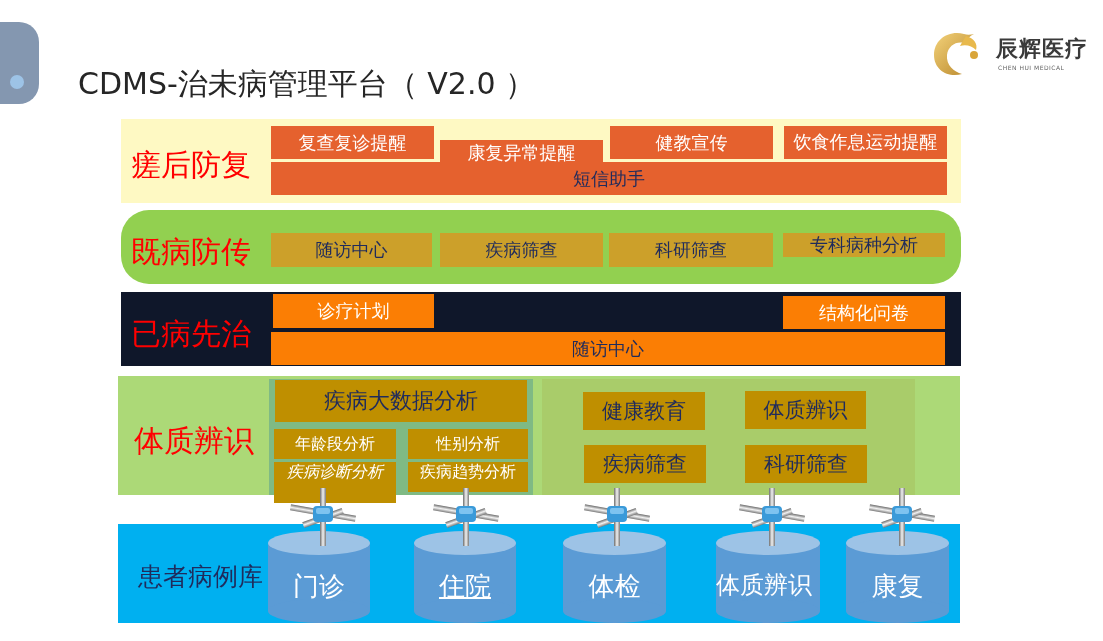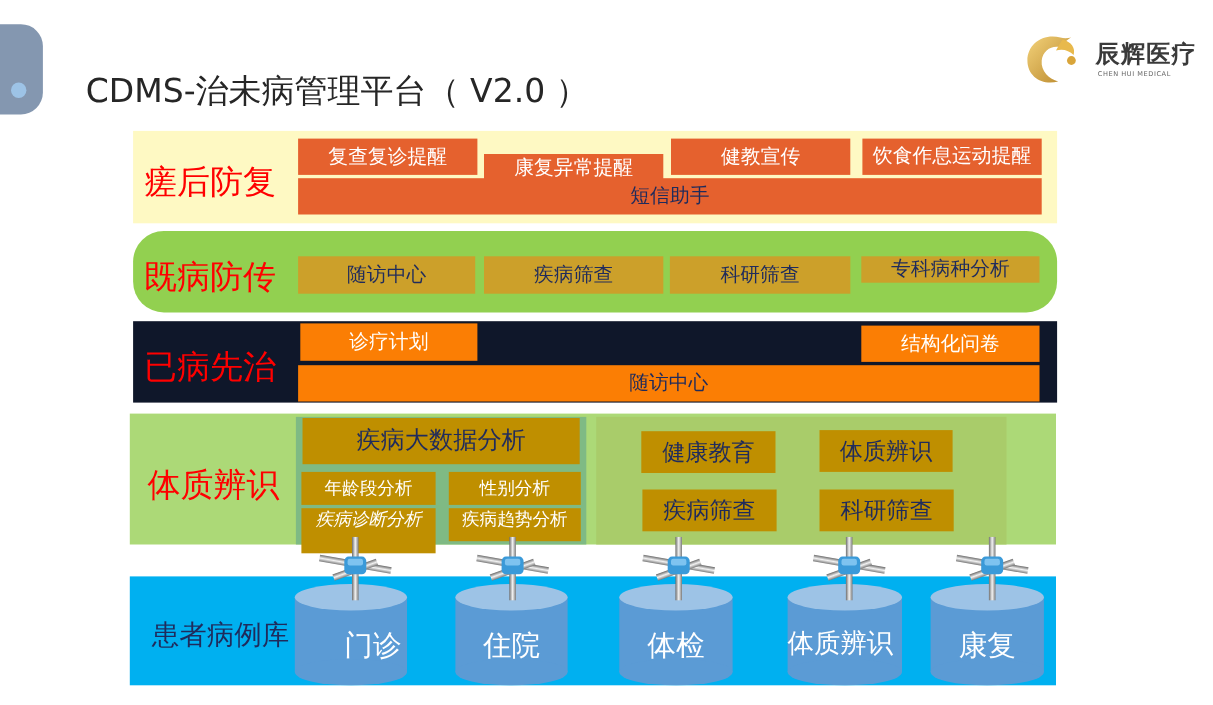--- a/index.html
+++ b/index.html
@@ -97,27 +97,27 @@
 </div>
 
 <div class="band b5">
   <div class="band-label" style="left:20px;top:36px;font-size:25px;color:#1f2b5c;">患者病例库</div>
 </div>
 
 <div class="cyl" style="left:268px;top:531px;width:102px;height:92px;">
   <div class="cyl-body" style="top:12px;height:68px;"></div>
   <div class="abs" style="left:0;top:0;width:100%;height:24px;background:#9dc3e6;border-radius:50%;"></div>
   <div class="abs" style="left:0;top:68px;width:100%;height:24px;background:#5b9bd5;border-radius:50%;"></div>
-  <div class="cyl-label" style="top:38px;padding-left:20px;">门诊</div>
+  <div class="cyl-label" style="top:38px;">门诊</div>
 </div>
 <div class="cyl" style="left:414px;top:531px;width:102px;height:92px;">
   <div class="cyl-body" style="top:12px;height:68px;"></div>
   <div class="abs" style="left:0;top:0;width:100%;height:24px;background:#9dc3e6;border-radius:50%;"></div>
   <div class="abs" style="left:0;top:68px;width:100%;height:24px;background:#5b9bd5;border-radius:50%;"></div>
-  <div class="cyl-label" style="top:38px;">住院</div>
+  <div class="cyl-label" style="top:38px;text-decoration:underline;">住院</div>
 </div>
 <div class="cyl" style="left:563px;top:531px;width:103px;height:92px;">
   <div class="cyl-body" style="top:12px;height:68px;"></div>
   <div class="abs" style="left:0;top:0;width:100%;height:24px;background:#9dc3e6;border-radius:50%;"></div>
   <div class="abs" style="left:0;top:68px;width:100%;height:24px;background:#5b9bd5;border-radius:50%;"></div>
   <div class="cyl-label" style="top:38px;">体检</div>
 </div>
 <div class="cyl" style="left:716px;top:531px;width:104px;height:92px;">
   <div class="cyl-body" style="top:12px;height:68px;"></div>
   <div class="abs" style="left:0;top:0;width:100%;height:24px;background:#9dc3e6;border-radius:50%;"></div>

